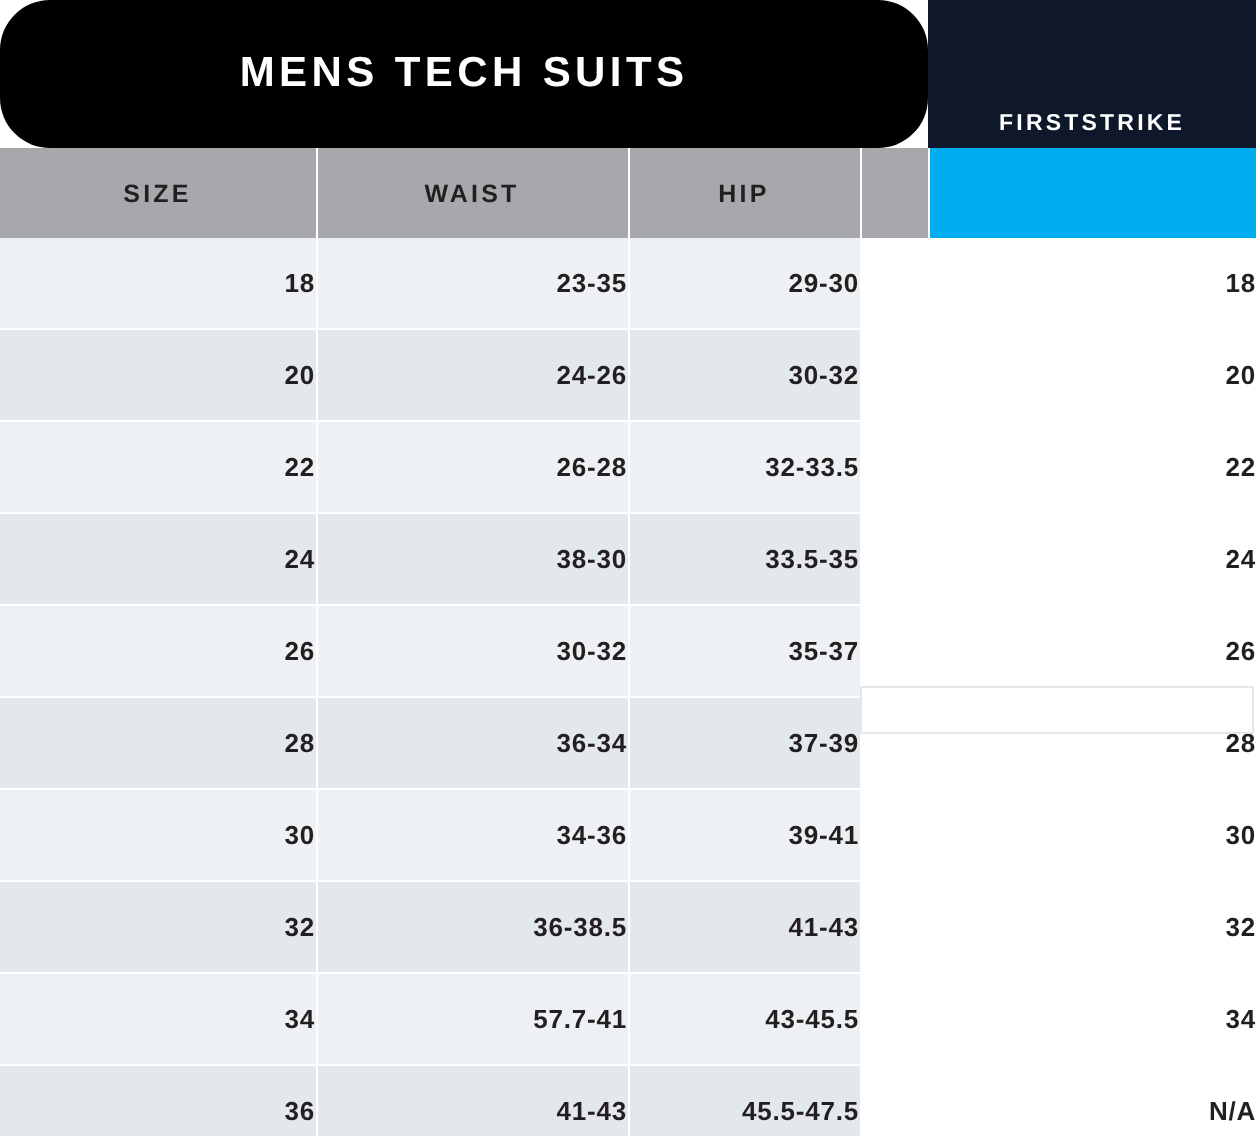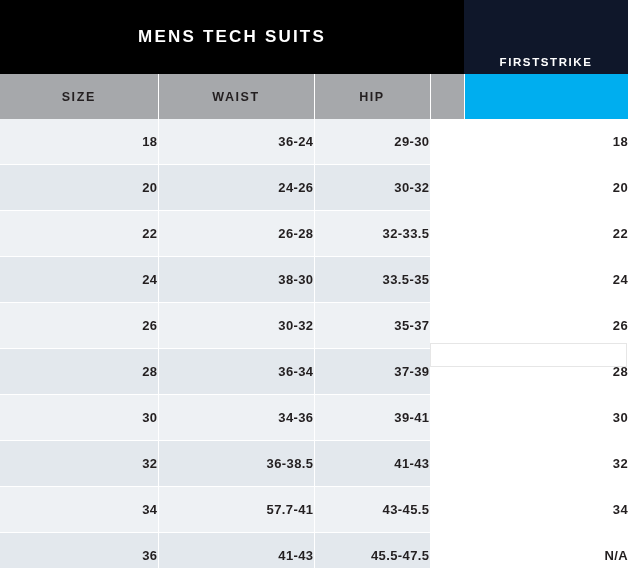--- a/index.html
+++ b/index.html
@@ -29,25 +29,26 @@
     margin: 0;
   }
   
   .title-row {
     height: 68px;
   }
   .title-cell {
     background: #000000;
     color: #ffffff;
     text-align: center;
-    font-size: 17px;
+    font-size: 21px;
     font-weight: bold;
     letter-spacing: 2.2px;
     vertical-align: middle;
     height: 68px;
+    border-radius: 25px;
   }
   .brand-cell {
     background: #0f172a;
     color: #ffffff;
     text-align: center;
     vertical-align: bottom;
     padding-bottom: 6px !important;
     height: 68px;
   }
   .brand-text {
@@ -138,21 +139,21 @@
       <tr class="head-row">
         <td class="head-cell">SIZE</td>
         <td class="head-cell">WAIST</td>
         <td class="head-cell">HIP</td>
         <td class="head-cell blank"></td>
         <td class="head-cell last"></td>
       </tr>
 
       <tr class="body-row">
         <td class="data-cell row-light">18</td>
-        <td class="data-cell row-light">36-24</td>
+        <td class="data-cell row-light">23-35</td>
         <td class="data-cell row-light">29-30</td>
         <td class="data-cell spacer-light"></td>
         <td class="data-cell tail-light last">18</td>
       </tr>
       <tr class="body-row">
         <td class="data-cell row-dark">20</td>
         <td class="data-cell row-dark">24-26</td>
         <td class="data-cell row-dark">30-32</td>
         <td class="data-cell spacer-dark"></td>
         <td class="data-cell tail-dark last">20</td>

